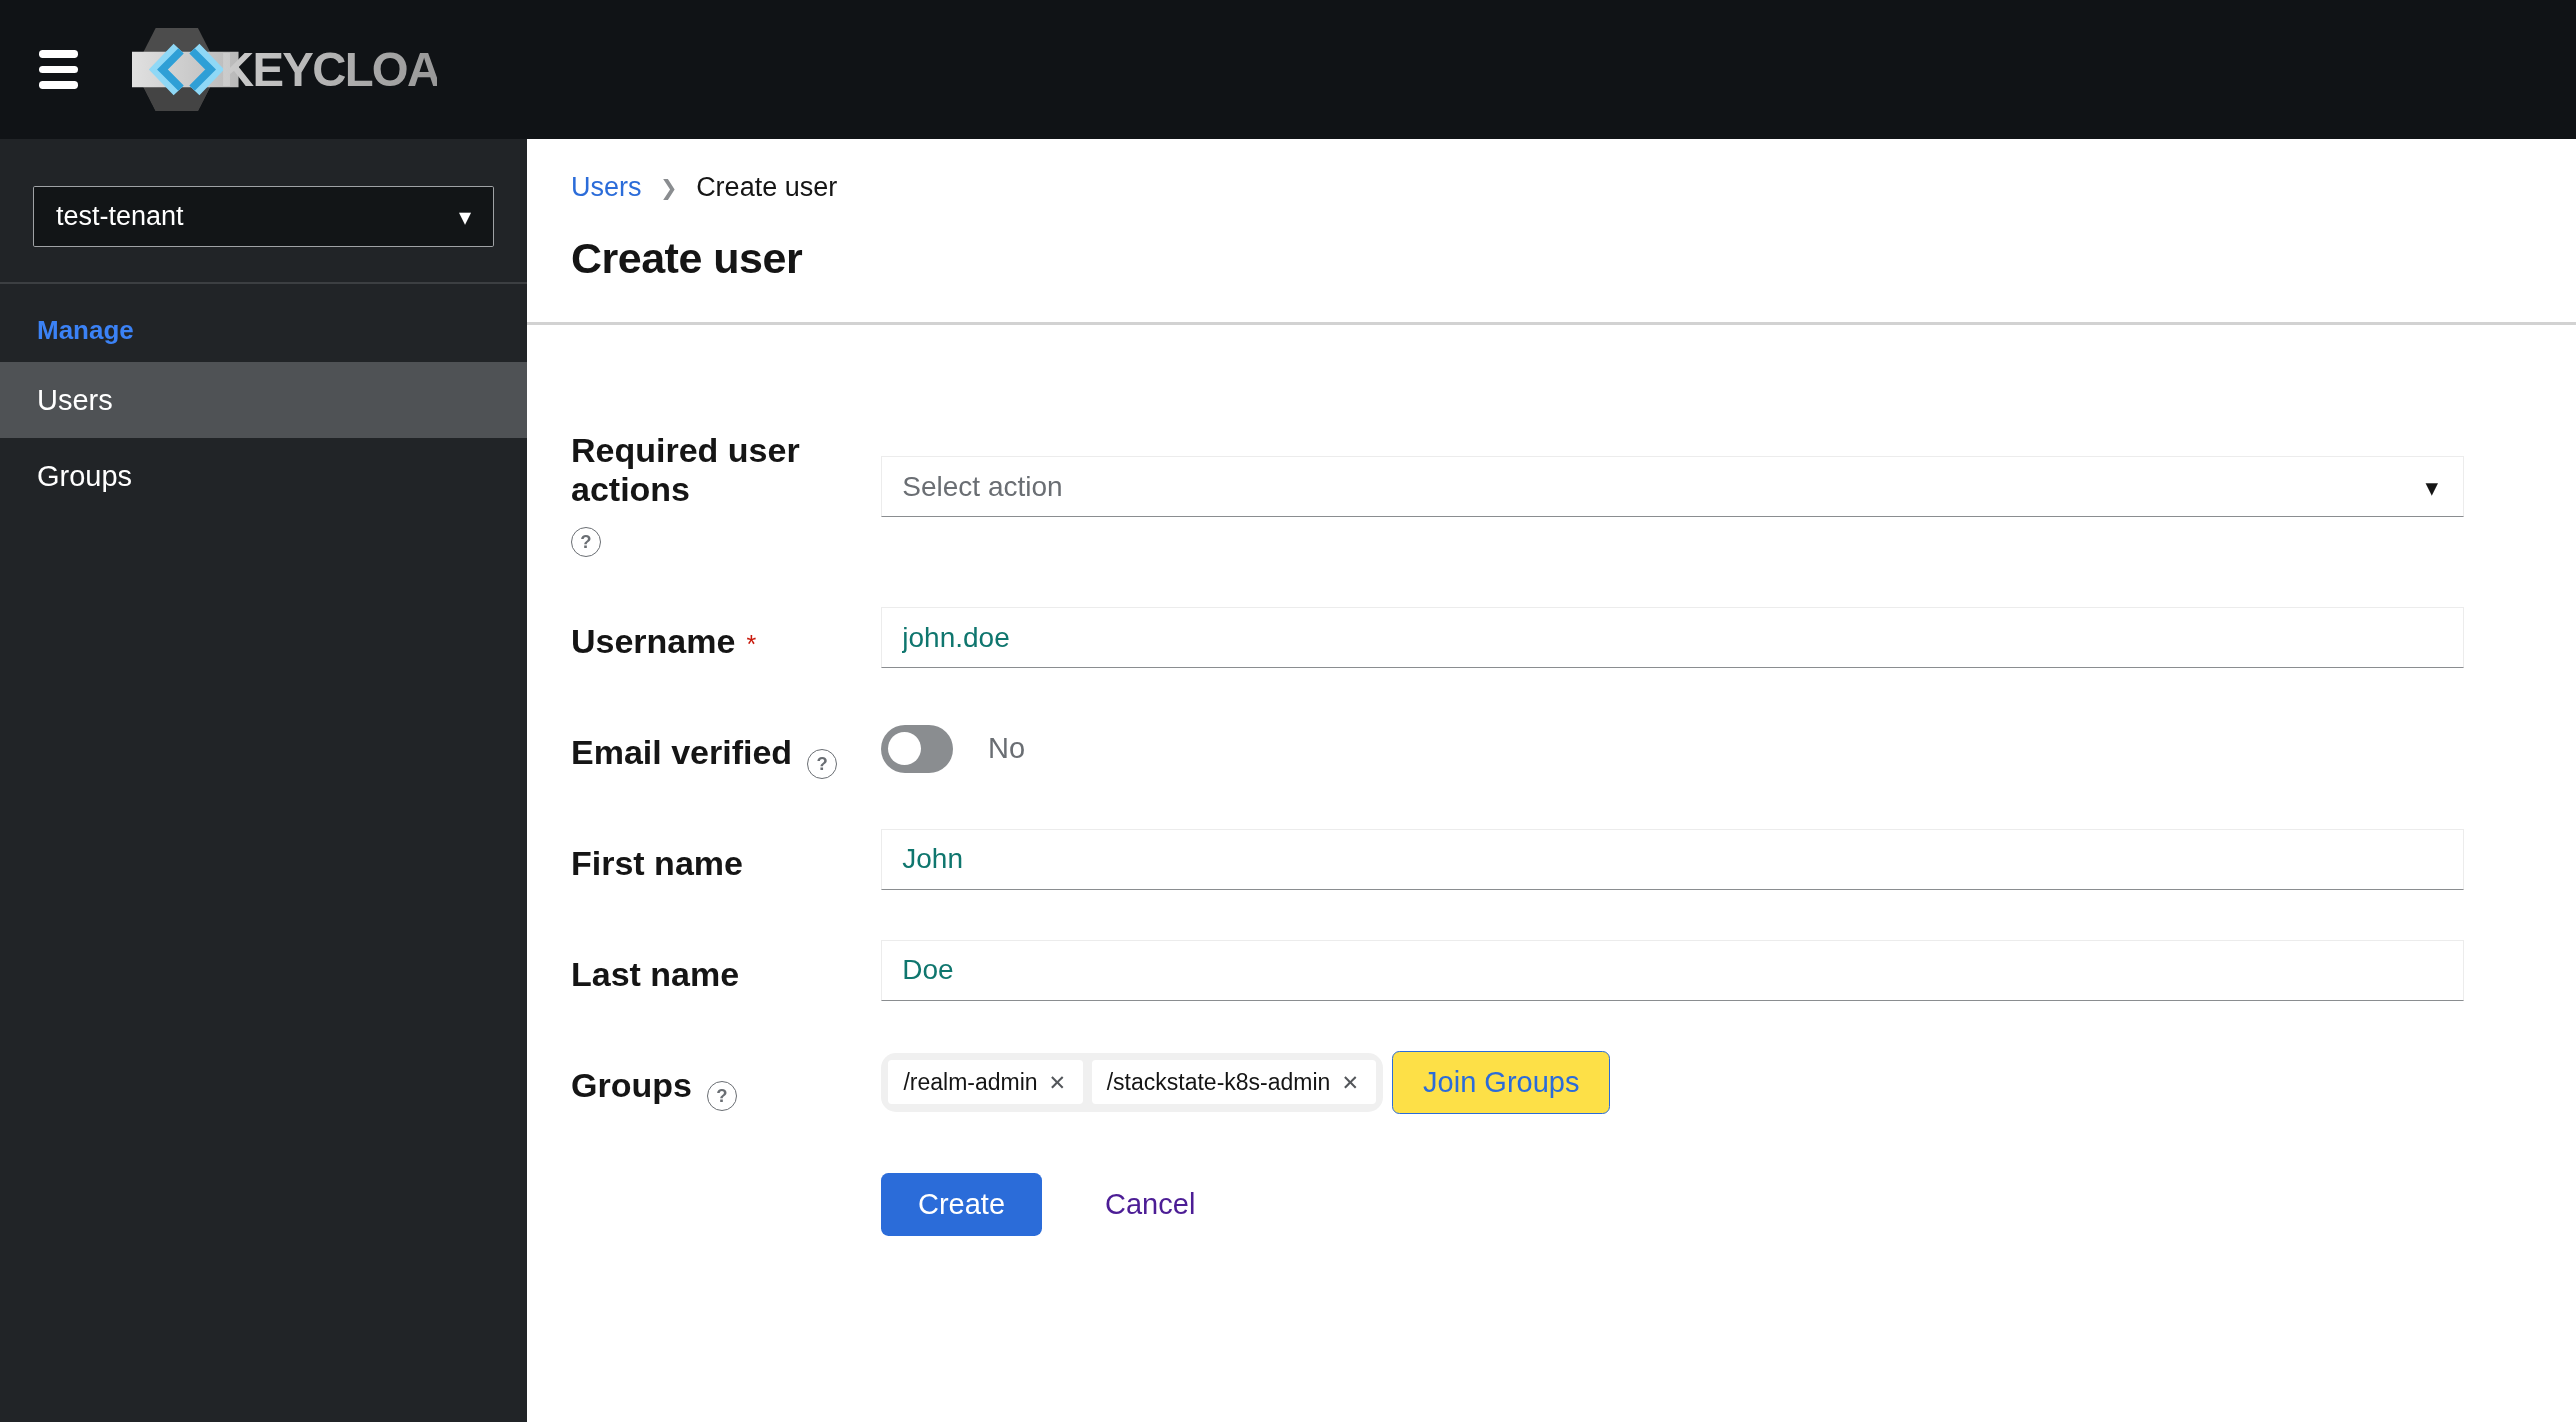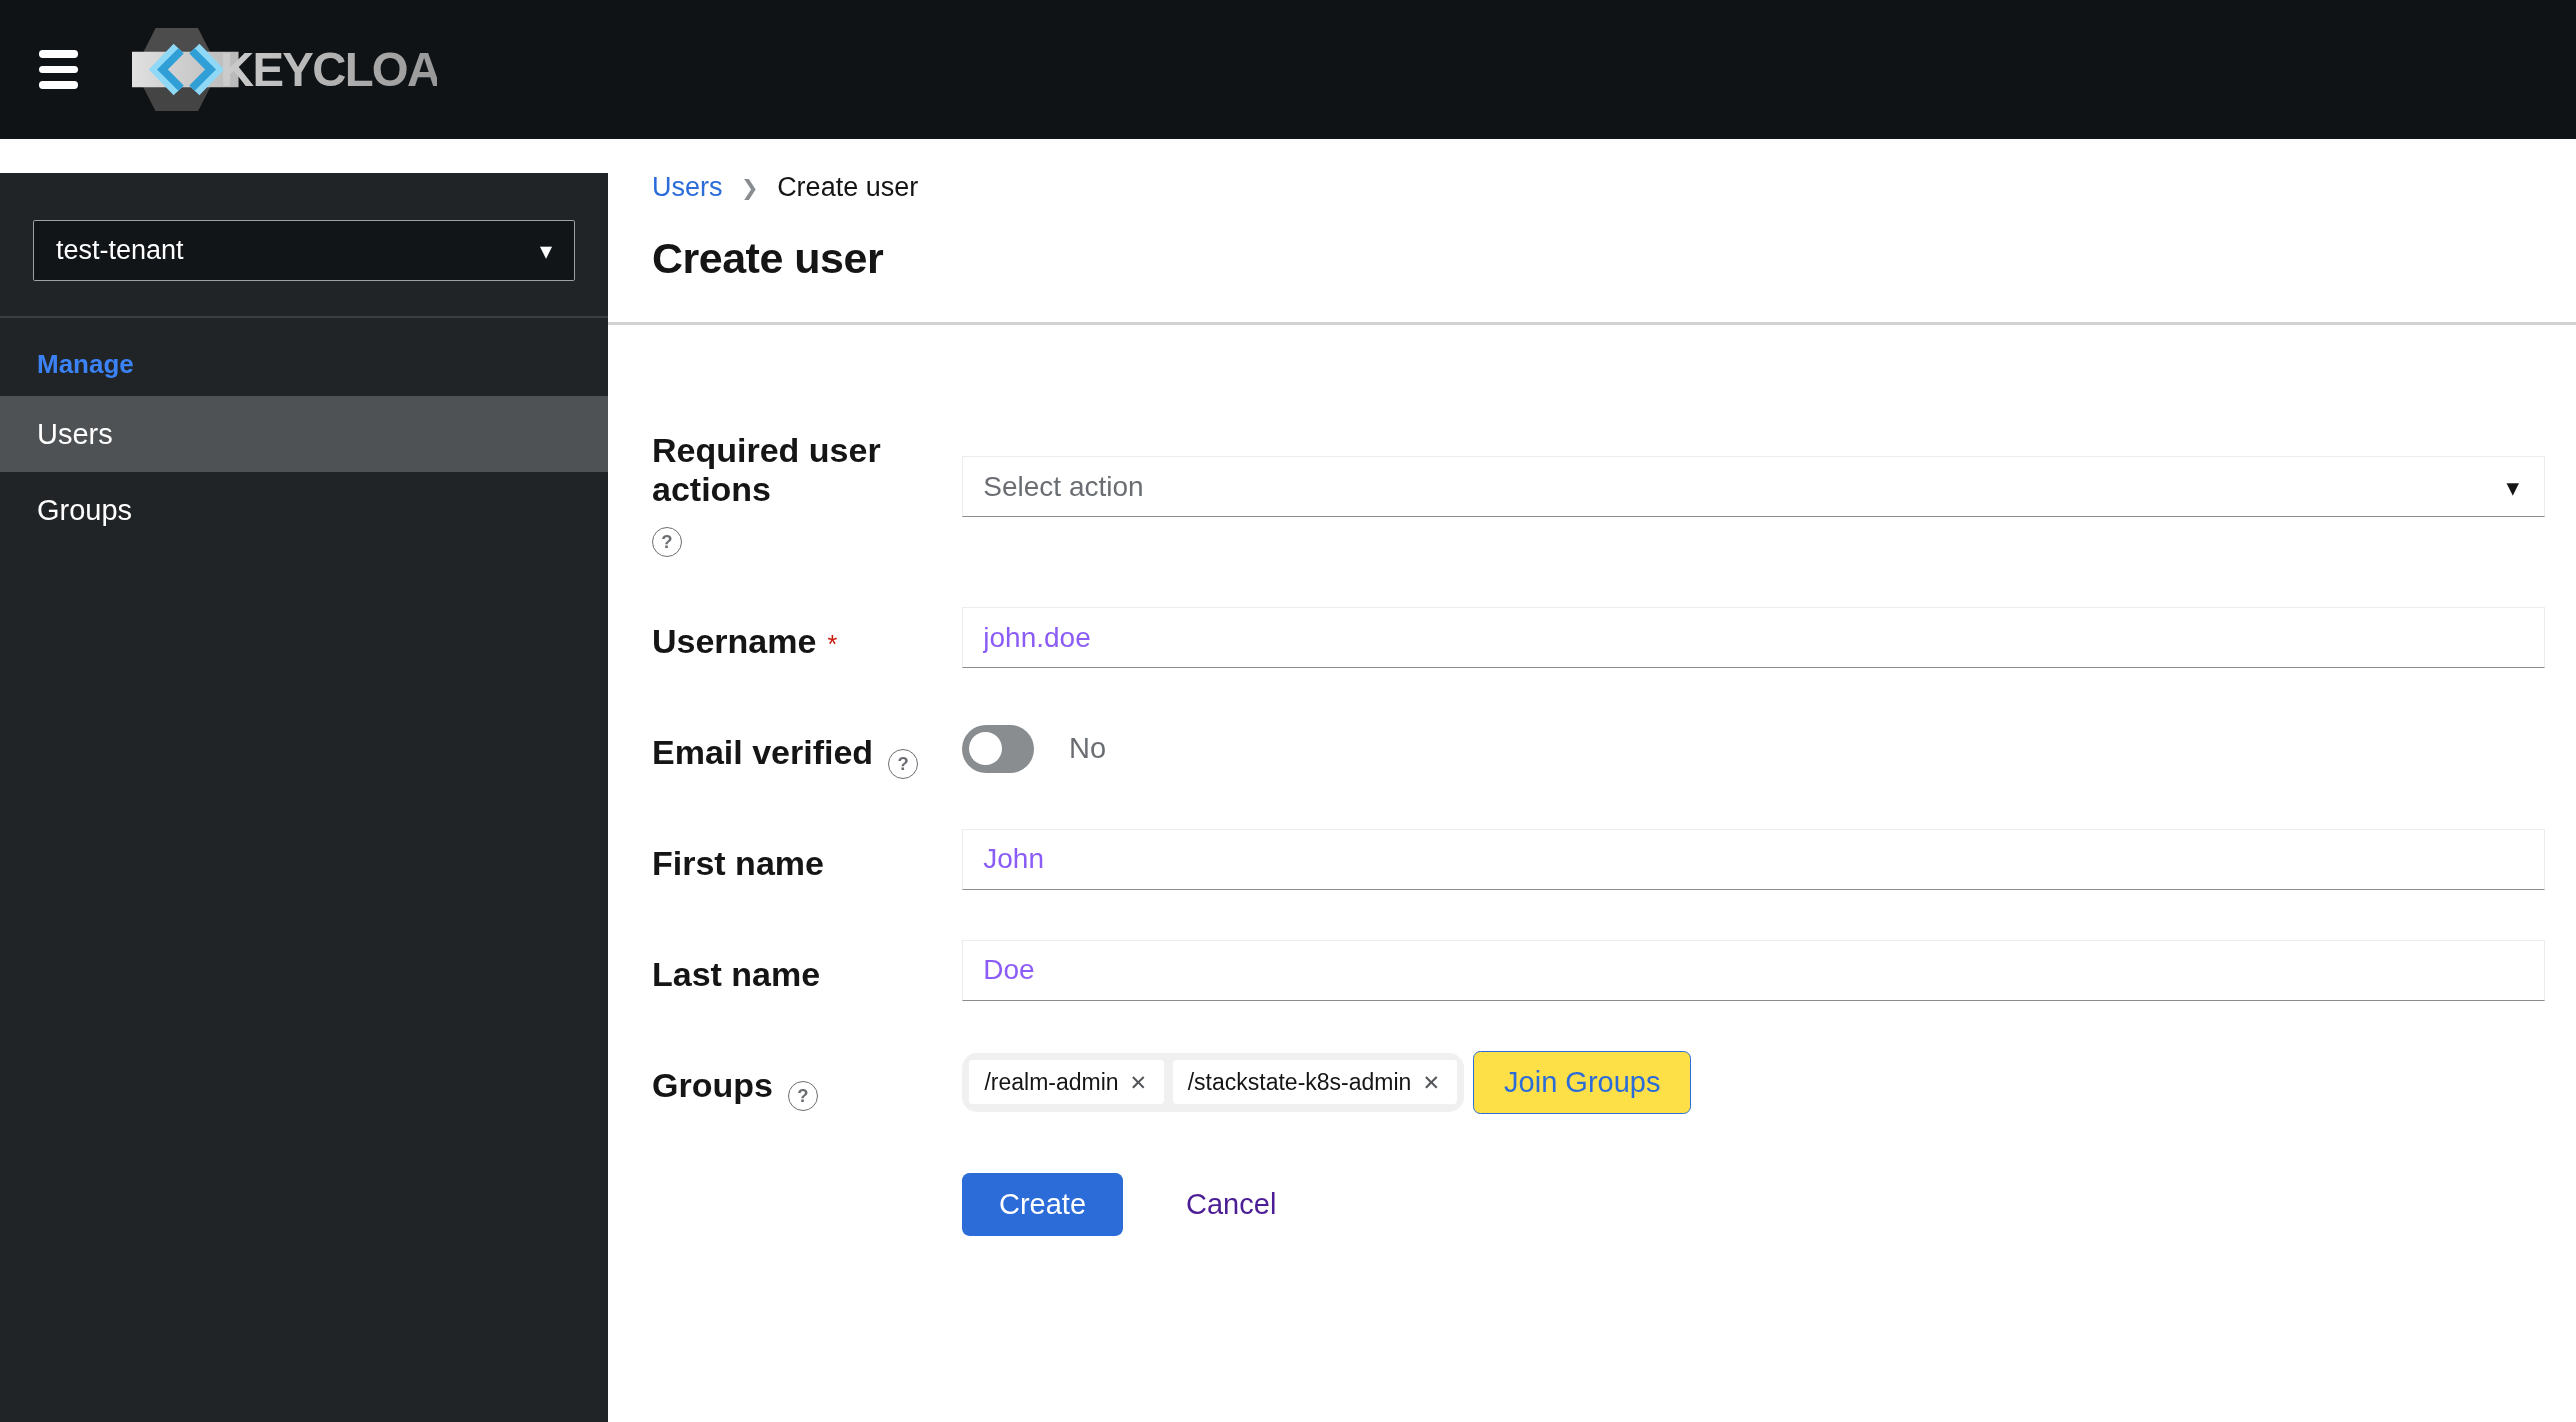--- a/index.html
+++ b/index.html
@@ -12,21 +12,21 @@
   .app { width: 2576px; height: 1423px; display: flex; flex-direction: column; }
 
   
   .masthead { height: 139px; flex: none; background: #101316; display: flex; align-items: center; padding-left: 39px; }
   .hamburger { width: 39px; background: none; border: none; padding: 0; margin-right: 54px; display: flex; flex-direction: column; gap: 8.3px; cursor: pointer; }
   .hamburger span { display: block; height: 7.4px; background: #fff; border-radius: 3.7px; }
   .brand { display: flex; align-items: center; cursor: pointer; }
 
   
   .body-row { flex: 1; display: flex; min-height: 0; }
-  .sidebar { width: 608px; flex: none; background: #212427; display: flex; flex-direction: column; margin-top: 34px; }
+  .sidebar { width: 527px; flex: none; background: #212427; display: flex; flex-direction: column; }
   .main { flex: 1; background: #fff; display: flex; flex-direction: column; }
 
   
   .realm-select { margin: 47px 33px 0; height: 61px; background: #121517; border: 1.8px solid #9fa2a5; border-radius: 1.8px; display: flex; align-items: center; padding: 0 22px; color: #fff; font-size: 27px; cursor: pointer; }
   .realm-caret { margin-left: auto; font-size: 24px; color: #fff; line-height: 1; }
   .side-divider { height: 1.8px; background: #3c3f42; margin-top: 35px; }
   .nav-title { margin: 31px 0 16.6px 37px; color: #3b82f6; font-size: 26px; font-weight: 700; }
   .nav-item { height: 76px; display: flex; align-items: center; padding-left: 37px; color: #fff; font-size: 29px; cursor: pointer; }
   .nav-item.active { background: #4f5255; }
 
@@ -43,21 +43,21 @@
   .form { padding: 91px 0 0 44px; }
   .form-row { display: flex; margin-bottom: 50px; }
   .label-col { width: 310px; flex: none; padding-top: 15px; }
   .flabel { font-size: 34px; font-weight: 700; color: #151515; }
   .required-marker { color: #c9190b; font-size: 25px; margin-left: 11px; }
   .help-icon { display: inline-flex; width: 30px; height: 30px; border: 1.8px solid #6a6e73; border-radius: 50%; align-items: center; justify-content: center; font-size: 18.5px; font-weight: 700; color: #6a6e73; cursor: pointer; background: #fff; flex: none; }
   .help-below { display: inline-flex; margin-top: 18.5px; }
   .label-inline-help { margin-left: 15px; vertical-align: -5.5px; }
   .field-col { width: 1583px; display: flex; align-items: center; }
 
-  .text-input { width: 100%; height: 61px; border: 1.8px solid #ececec; border-bottom-color: #8a8d90; border-radius: 0; font-size: 28px; color: #8b5cf6; padding: 0 20.3px; font-family: inherit; background: #fff; outline: none; }
+  .text-input { width: 100%; height: 61px; border: 1.8px solid #ececec; border-bottom-color: #8a8d90; border-radius: 0; font-size: 28px; color: #0f766e; padding: 0 20.3px; font-family: inherit; background: #fff; outline: none; }
   .text-input::placeholder { color: #6a6e73; }
   .select-wrap { position: relative; width: 100%; }
   .select-caret { position: absolute; right: 26px; top: 15.7px; font-size: 25px; color: #151515; pointer-events: none; line-height: 1.2; }
 
   .toggle { width: 72px; height: 48px; border-radius: 24px; background: #8a8d90; border: none; position: relative; cursor: pointer; flex: none; }
   .toggle-knob { position: absolute; left: 7.4px; top: 7.4px; width: 33px; height: 33px; border-radius: 50%; background: #fff; }
   .toggle-label { margin-left: 35px; font-size: 29px; color: #6a6e73; }
 
   .chip-group { background: #f0f0f0; border-radius: 15px; padding: 7.4px; display: inline-flex; gap: 9px; align-items: flex-end; }
   .chip { background: #fff; border-radius: 3.7px; height: 44px; display: inline-flex; align-items: center; padding: 0 5.5px 0 15px; font-size: 23px; color: #151515; white-space: nowrap; }

